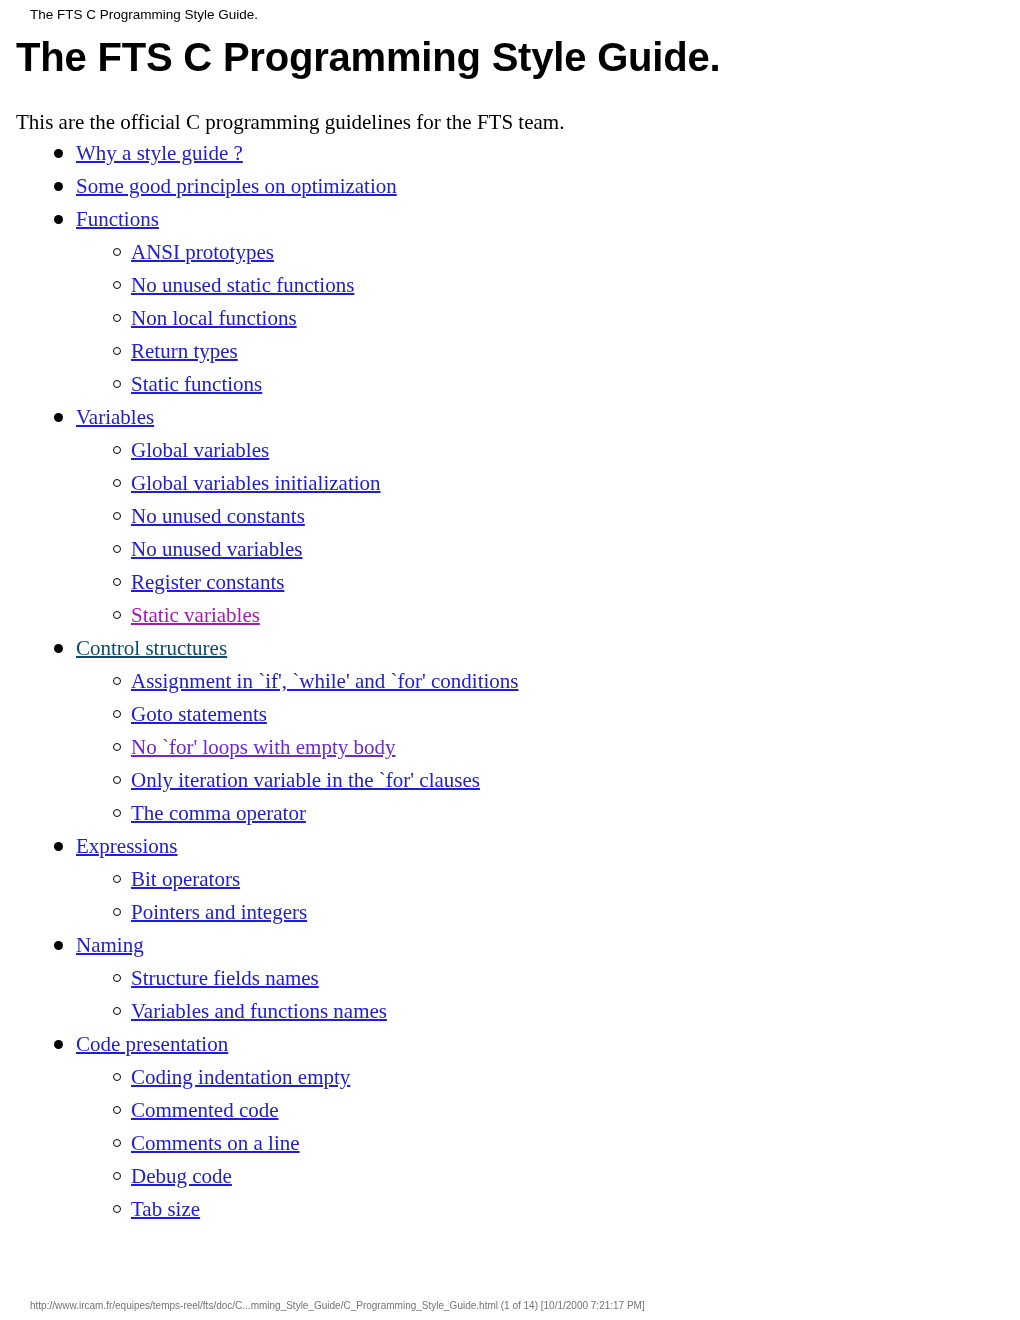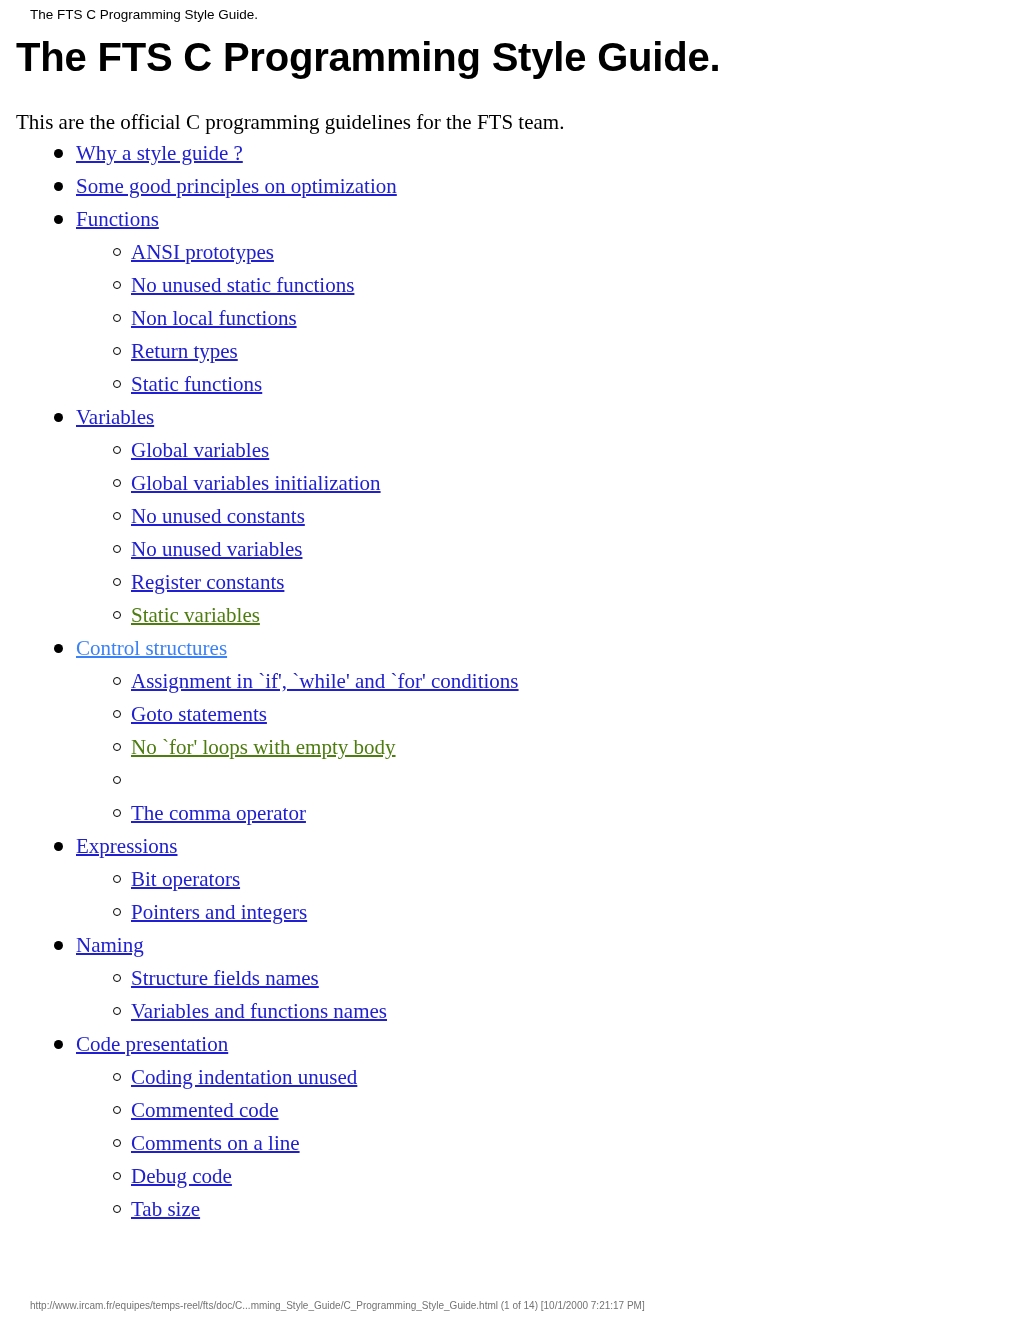--- a/index.html
+++ b/index.html
@@ -237,52 +237,53 @@
             </li>
             <li class="item l2">
               <div class="row">
                 <span class="bullet-circle"></span>
                 <a class="toc-link" href="#" style="color: rgb(32, 32, 208);">Register constants</a>
               </div>
             </li>
             <li class="item l2">
               <div class="row">
                 <span class="bullet-circle"></span>
-                <a class="toc-link" href="#" style="color: #4d7c0f;">Static variables</a>
-              </div>
-            </li>
-          </ul>
-        </li>
-        <li class="item l1">
-          <div class="row">
-            <span class="bullet-disc"></span>
-            <a class="toc-link" href="#" style="color: #3b82f6;">Control structures</a>
+                <a class="toc-link" href="#" style="color: #a21caf;">Static variables</a>
+              </div>
+            </li>
+          </ul>
+        </li>
+        <li class="item l1">
+          <div class="row">
+            <span class="bullet-disc"></span>
+            <a class="toc-link" href="#" style="color: #0c4a6e;">Control structures</a>
           </div>
           <ul class="level2">
             <li class="item l2">
               <div class="row">
                 <span class="bullet-circle"></span>
                 <a class="toc-link" href="#" style="color: rgb(32, 32, 208);">Assignment in `if', `while' and `for' conditions</a>
               </div>
             </li>
             <li class="item l2">
               <div class="row">
                 <span class="bullet-circle"></span>
                 <a class="toc-link" href="#" style="color: rgb(32, 32, 208);">Goto statements</a>
               </div>
             </li>
             <li class="item l2">
               <div class="row">
                 <span class="bullet-circle"></span>
-                <a class="toc-link" href="#" style="color: #4d7c0f; text-align: right;">No `for' loops with empty body</a>
-              </div>
-            </li>
-            <li class="item l2">
-              <div class="row">
-                <span class="bullet-circle"></span>
+                <a class="toc-link" href="#" style="color: #6d28d9; text-align: right;">No `for' loops with empty body</a>
+              </div>
+            </li>
+            <li class="item l2">
+              <div class="row">
+                <span class="bullet-circle"></span>
+                <a class="toc-link" href="#" style="color: rgb(32, 32, 208);">Only iteration variable in the `for' clauses</a>
               </div>
             </li>
             <li class="item l2">
               <div class="row">
                 <span class="bullet-circle"></span>
                 <a class="toc-link" href="#" style="color: rgb(32, 32, 208);">The comma operator</a>
               </div>
             </li>
           </ul>
         </li>
@@ -328,21 +329,21 @@
         </li>
         <li class="item l1">
           <div class="row">
             <span class="bullet-disc"></span>
             <a class="toc-link" href="#" style="color: rgb(32, 32, 208);">Code presentation</a>
           </div>
           <ul class="level2">
             <li class="item l2">
               <div class="row">
                 <span class="bullet-circle"></span>
-                <a class="toc-link" href="#" style="color: rgb(32, 32, 208);">Coding indentation unused</a>
+                <a class="toc-link" href="#" style="color: rgb(32, 32, 208);">Coding indentation empty</a>
               </div>
             </li>
             <li class="item l2">
               <div class="row">
                 <span class="bullet-circle"></span>
                 <a class="toc-link" href="#" style="color: rgb(32, 32, 208);">Commented code</a>
               </div>
             </li>
             <li class="item l2">
               <div class="row">

